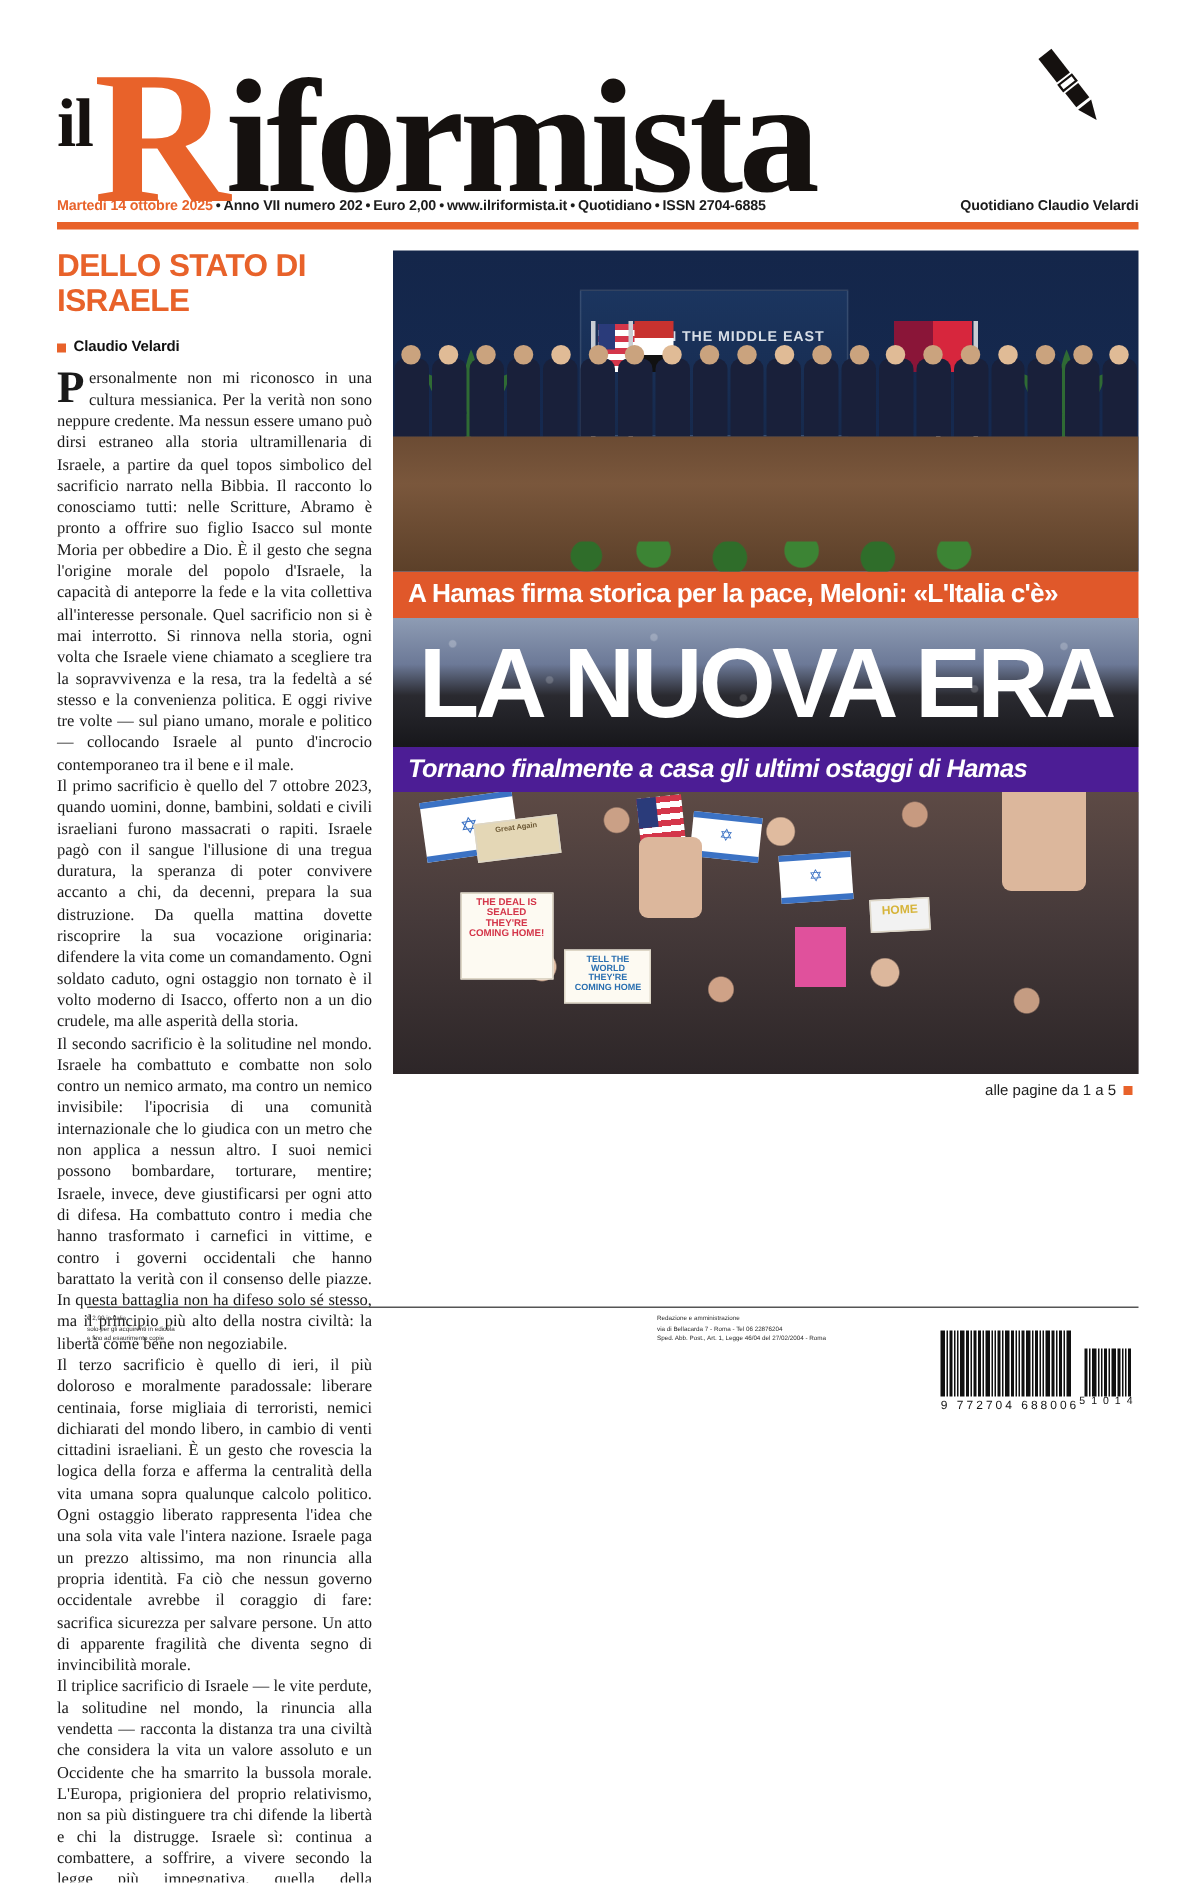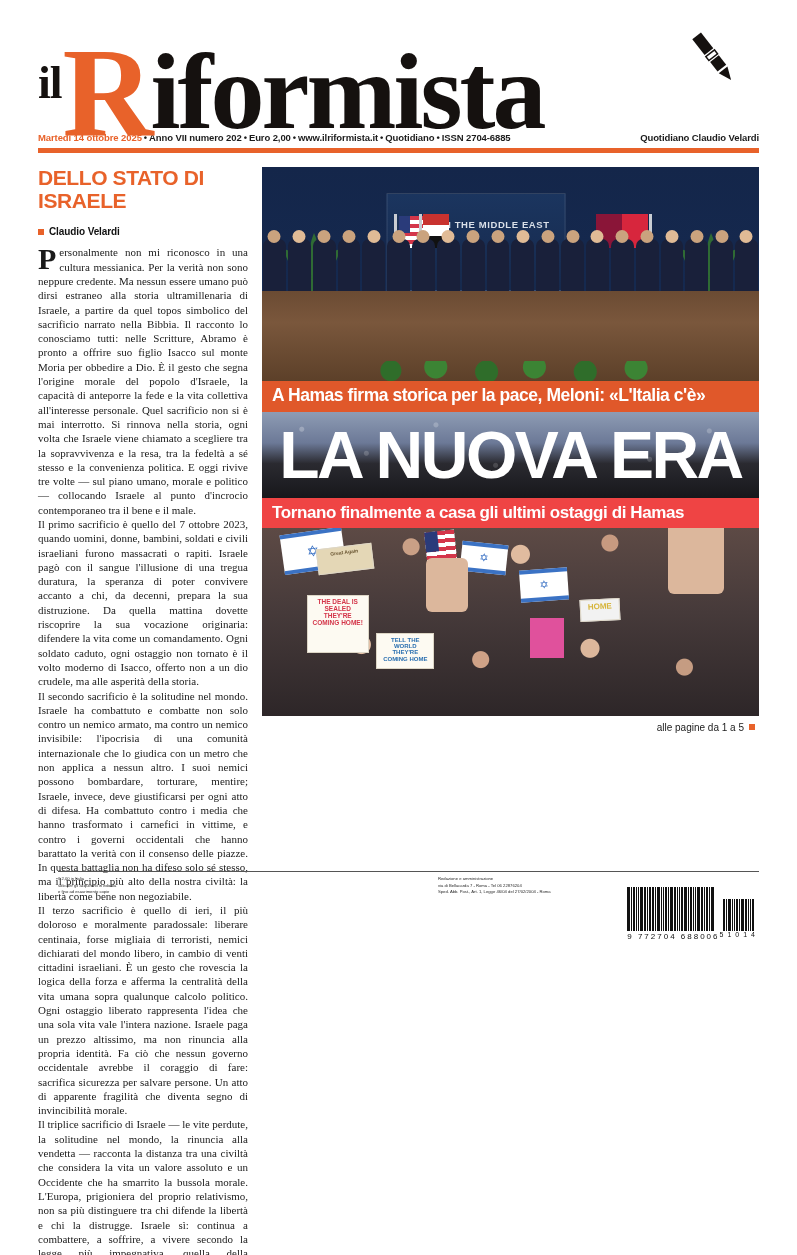--- a/index.html
+++ b/index.html
@@ -162,25 +162,26 @@
   .hero-title {
     position:absolute; inset:0;
     display:flex; align-items:center; justify-content:center;
     color:#fff;
     font-size: 66px; font-weight: 800;
     letter-spacing: -2.5px;
     line-height: 1;
     white-space:nowrap;
   }
   .sub-bar {
-    background:#ef4444; color:#fff;
+    background:#4c1d95; color:#fff;
     font-size: 17px; font-weight: 800;
     letter-spacing: -0.4px;
     padding: 6px 10px 7px 10px;
     line-height: 1;
+    font-style: italic;
   }
   .photo-bottom { position:relative; height: 188px; overflow:hidden; background:#3a3138; }
   .crowd-bg{position:absolute;inset:0;
     background:
       radial-gradient(circle at 12% 18%, #d6b29a 0 9px, transparent 10px),
       radial-gradient(circle at 30% 10%, #caa086 0 8px, transparent 9px),
       radial-gradient(circle at 52% 14%, #e0bb9f 0 9px, transparent 10px),
       radial-gradient(circle at 70% 8%,  #c79a80 0 8px, transparent 9px),
       radial-gradient(circle at 88% 20%, #d9b095 0 9px, transparent 10px),
       radial-gradient(circle at 20% 62%, #e4c0a6 0 9px, transparent 10px),

